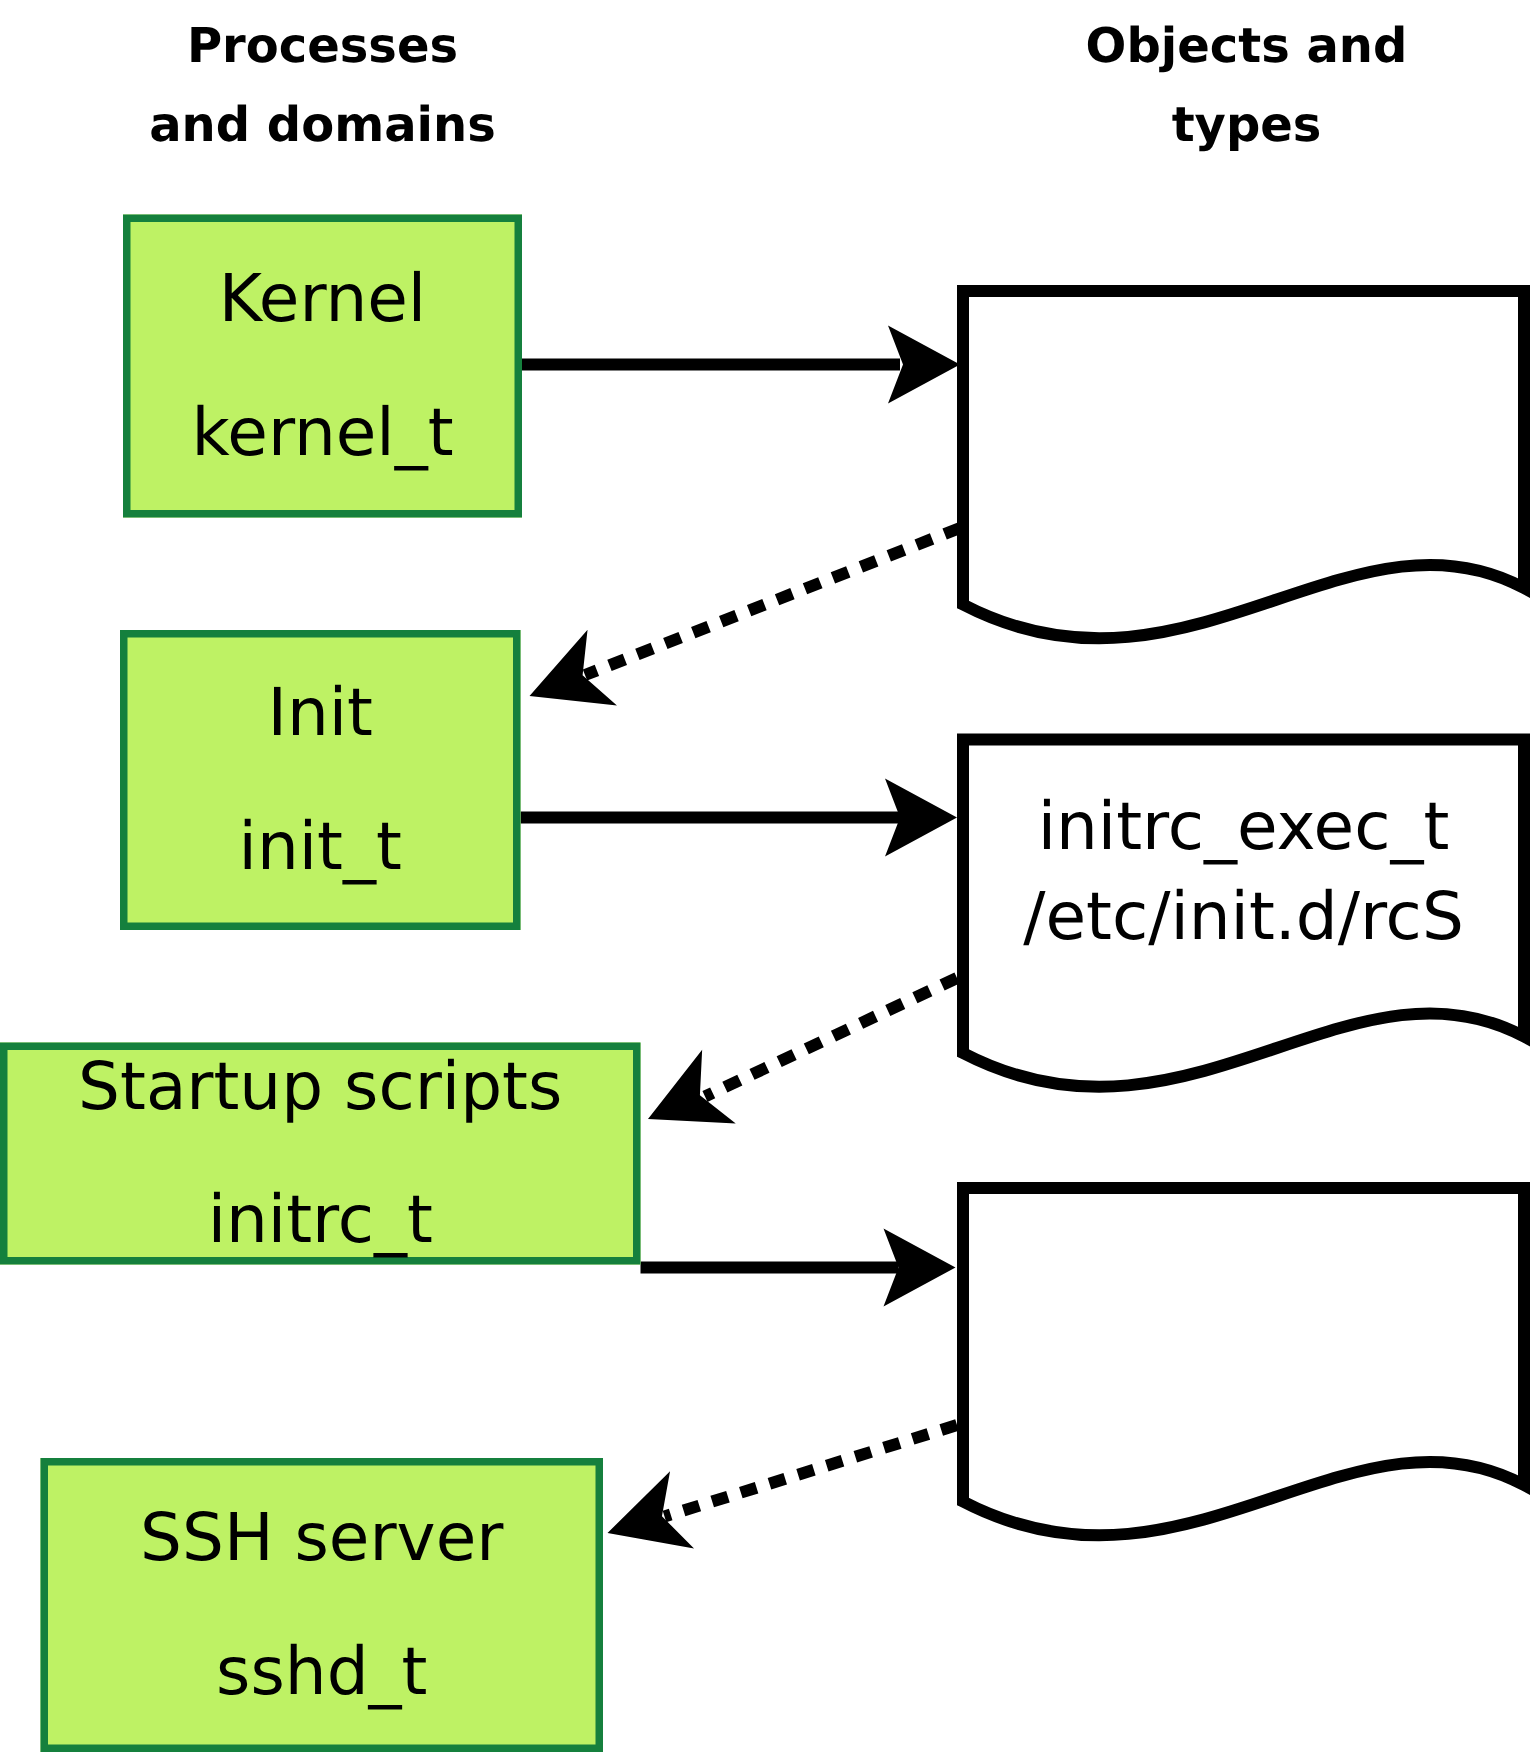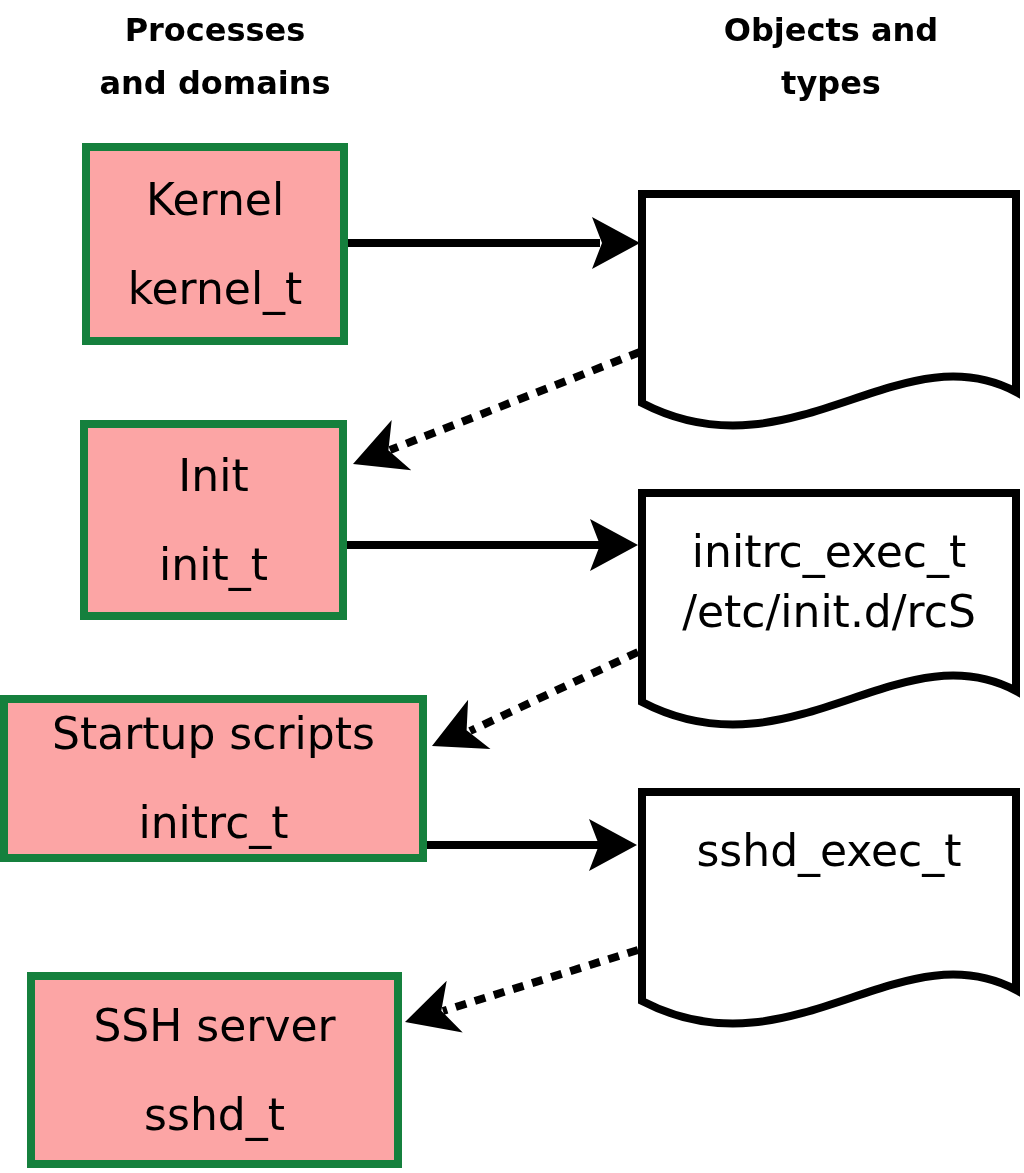--- a/index.html
+++ b/index.html
@@ -24,34 +24,34 @@
     line-height: 53px;
     white-space: nowrap;
   }
   .col-header .hl { display: block; }
   #header-left  { left: 30px;  top: 4px; width: 370px; }
   #header-right { left: 640px; top: 4px; width: 382px; }
 
   .proc-box {
     position: absolute;
     box-sizing: border-box;
-    border: 8px solid #15803d;
-    background: #fca5a5;
+    border: 5px solid #15803d;
+    background: #bef264;
     display: flex;
     flex-direction: column;
     align-items: center;
     justify-content: center;
     text-align: center;
     font-size: 44px;
     line-height: 60px;
     gap: 29px;
   }
   #box-kernel { left: 82px;  top: 143px;  width: 266px; height: 202px; }
   #box-init   { left: 80px;  top: 420px;  width: 267px; height: 200px; }
-  #box-initrc { left: 0px;   top: 695px;  width: 427px; height: 167px; }
+  #box-initrc { left: 0px;   top: 695px;  width: 427px; height: 148px; }
   #box-sshd   { left: 27px;  top: 972px;  width: 375px; height: 196px; }
 
   .doc-label {
     position: absolute;
     left: 642px;
     width: 374px;
     text-align: center;
     font-size: 44px;
     line-height: 60px;
   }
@@ -144,17 +144,16 @@
   <div class="proc-box" id="box-sshd">
     <span>SSH server</span>
     <span>sshd_t</span>
   </div>
 
   <div class="doc-label" id="doc-label-1">
     <span class="dl">initrc_exec_t</span>
     <span class="dl">/etc/init.d/rcS</span>
   </div>
   <div class="doc-label" id="doc-label-2">
-    <span class="dl">sshd_exec_t</span>
   </div>
 
 
 </div>
 
 </body></html>

